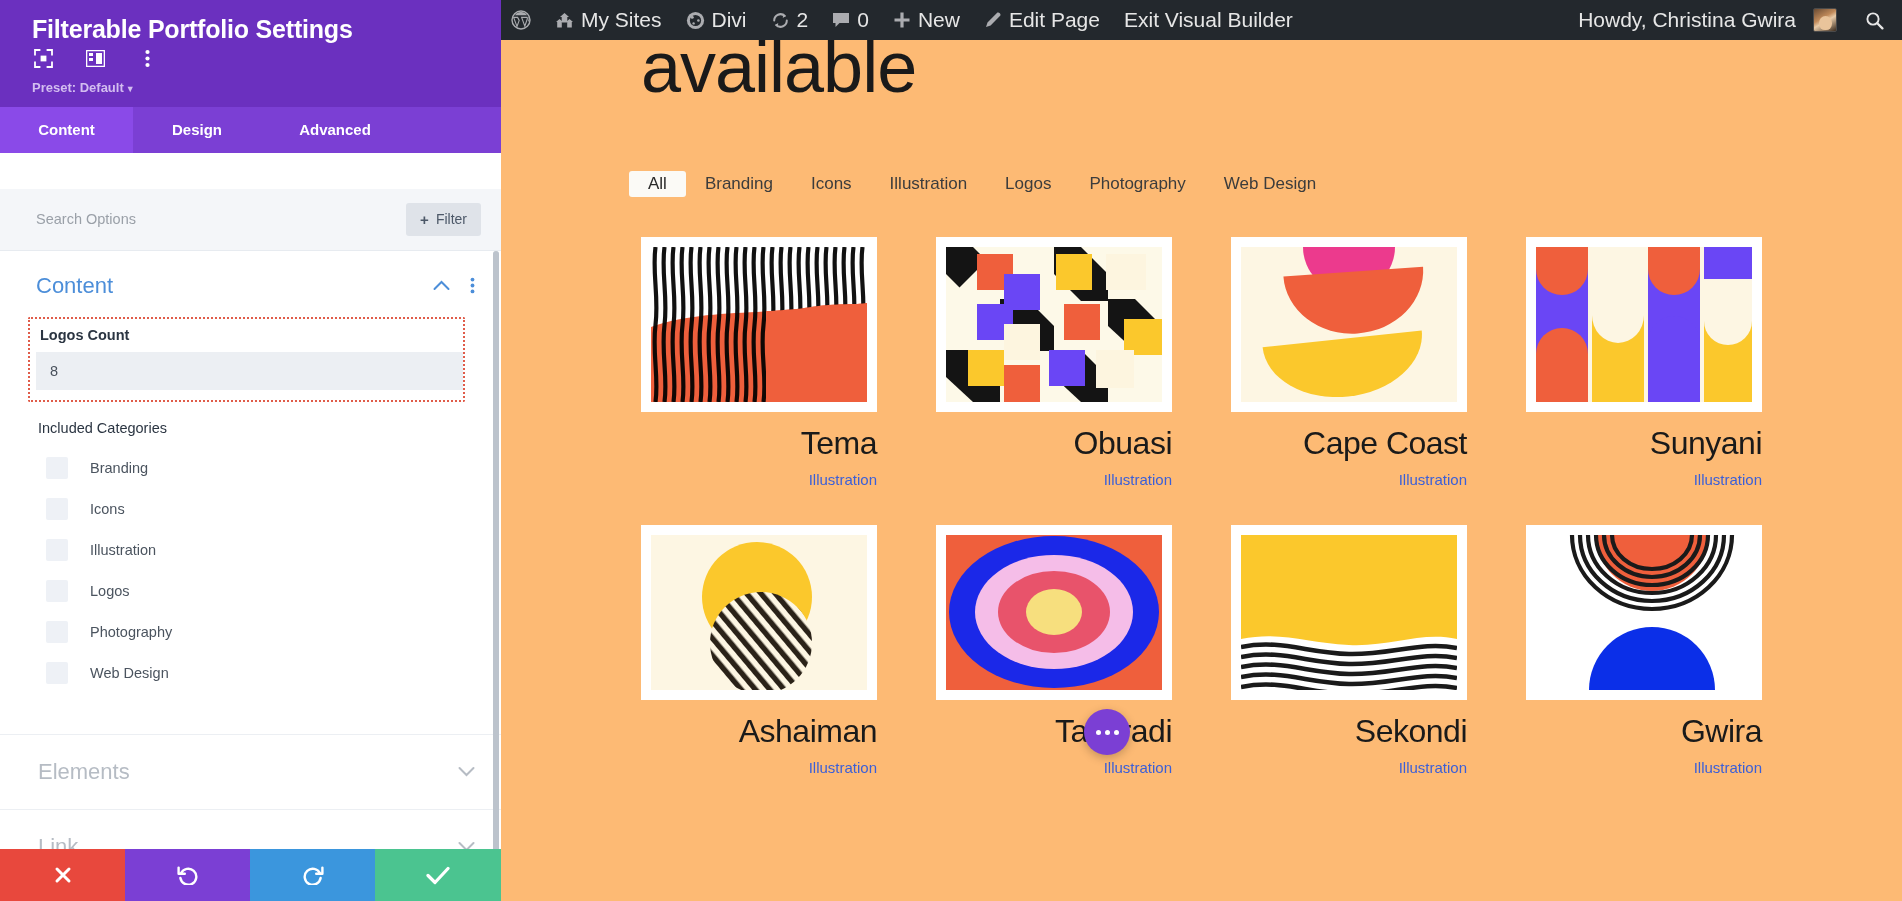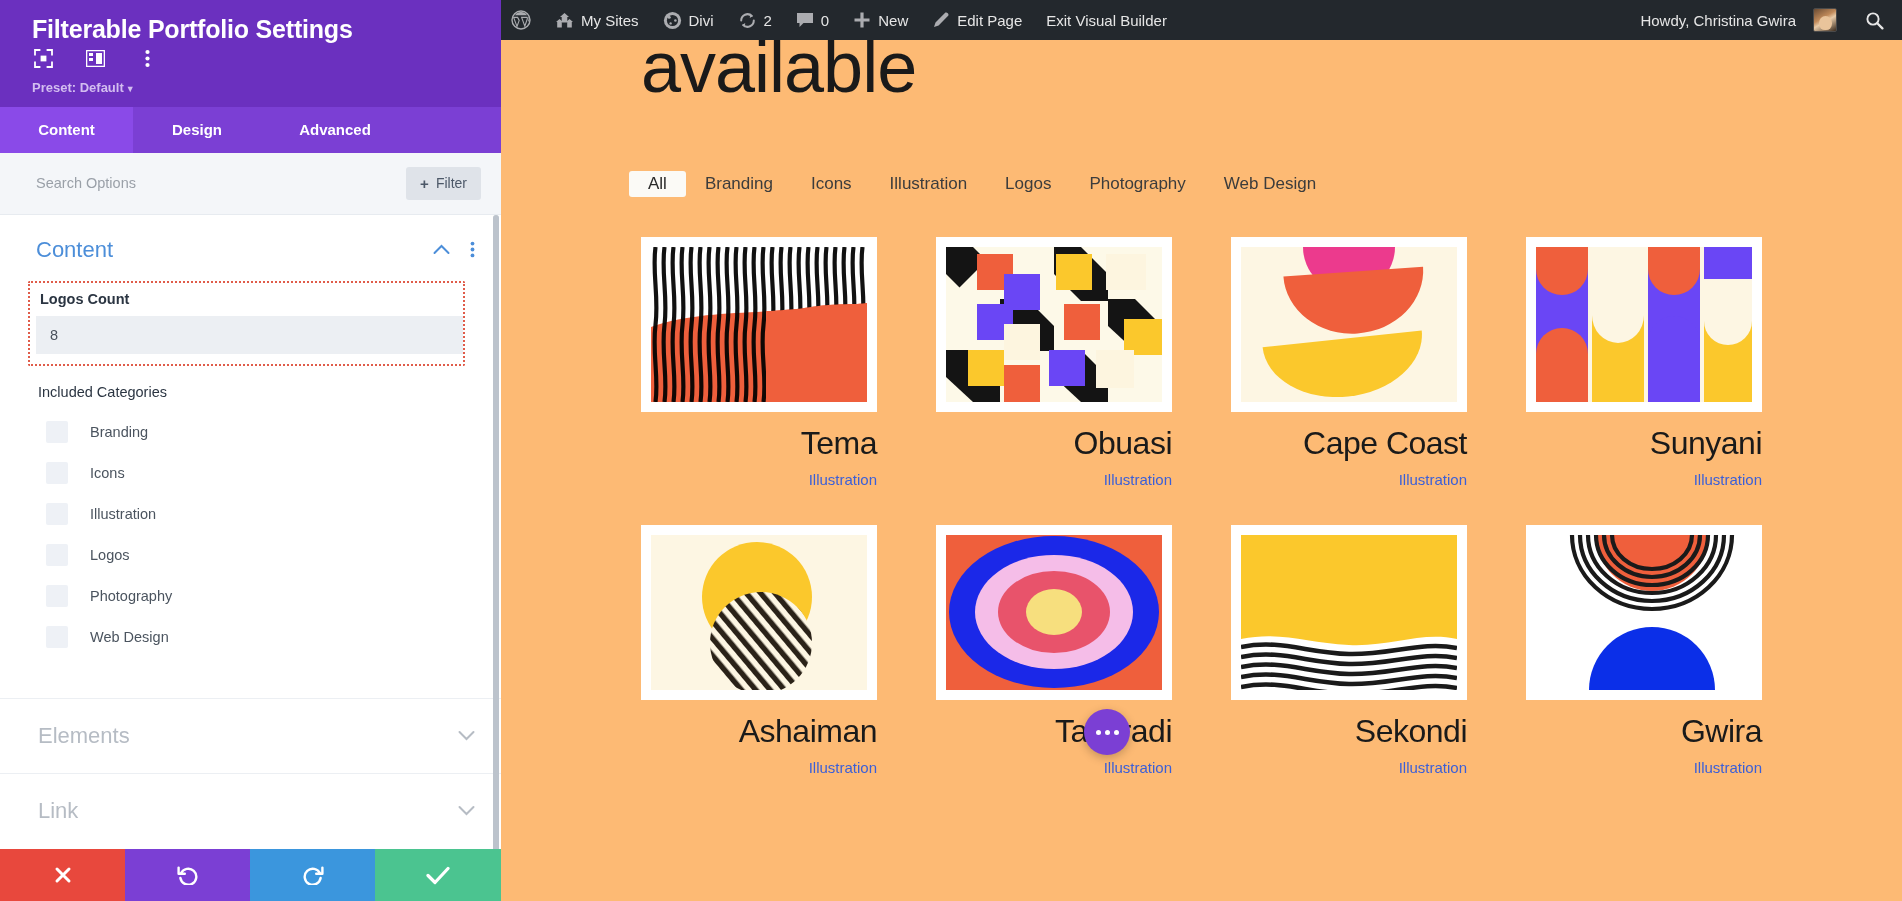--- a/index.html
+++ b/index.html
@@ -46,21 +46,21 @@
     padding: 14px 0 15px;
     cursor: pointer; background: #7b3fd4;
   }
   .panel-tab:nth-child(1) { width: 133px; background: #8a4ae8; }
   .panel-tab:nth-child(2) { width: 128px; }
   .panel-tab:nth-child(3) { width: 148px; }
 
   .panel-search {
     display: flex; align-items: center;
     background: #f4f6f9; border-bottom: 1px solid #e7ebf0;
-    height: 62px; padding-left: 36px; padding-right: 20px;
+    height: 62px; padding-left: 36px; padding-right: 20px; margin-top: 36px;
   }
   .panel-search input {
     flex: 1; border: 0; background: transparent; outline: none;
     font-size: 14.5px; color: #555; font-family: "Liberation Sans", sans-serif;
   }
   .panel-search input::placeholder { color: #9aa0a8; }
   .filter-btn {
     background: #dfe3e9; color: #4c5868;
     font-size: 14px; padding: 8px 14px; border-radius: 3px;
     display: flex; align-items: center; gap: 7px; cursor: pointer;
@@ -126,21 +126,21 @@
   .fb-undo  { width: 125px; background: #7b3fd4; }
   .fb-redo  { width: 125px; background: #3b96dd; }
   .fb-save  { width: 126px; background: #4bc490; }
 
   
   #wpadminbar {
     position: absolute; left: 501px; top: 0;
     width: 1401px; height: 40px;
     background: #23282d; color: #c3c4c7;
     display: flex; align-items: flex-end;
-    font-size: 15px;
+    font-size: 21px;
     z-index: 40;
   }
   .ab-item {
     display: flex; align-items: center; gap: 7px;
     height: 40px; padding: 0 12px; cursor: pointer; color: #e6e6e6;
     white-space: nowrap;
   }
   .ab-item.first { padding-left: 10px; }
   .ab-icon { display: flex; align-items: center; justify-content: center; opacity: .85; }
   .ab-right { margin-left: auto; display: flex; align-items: center; }

